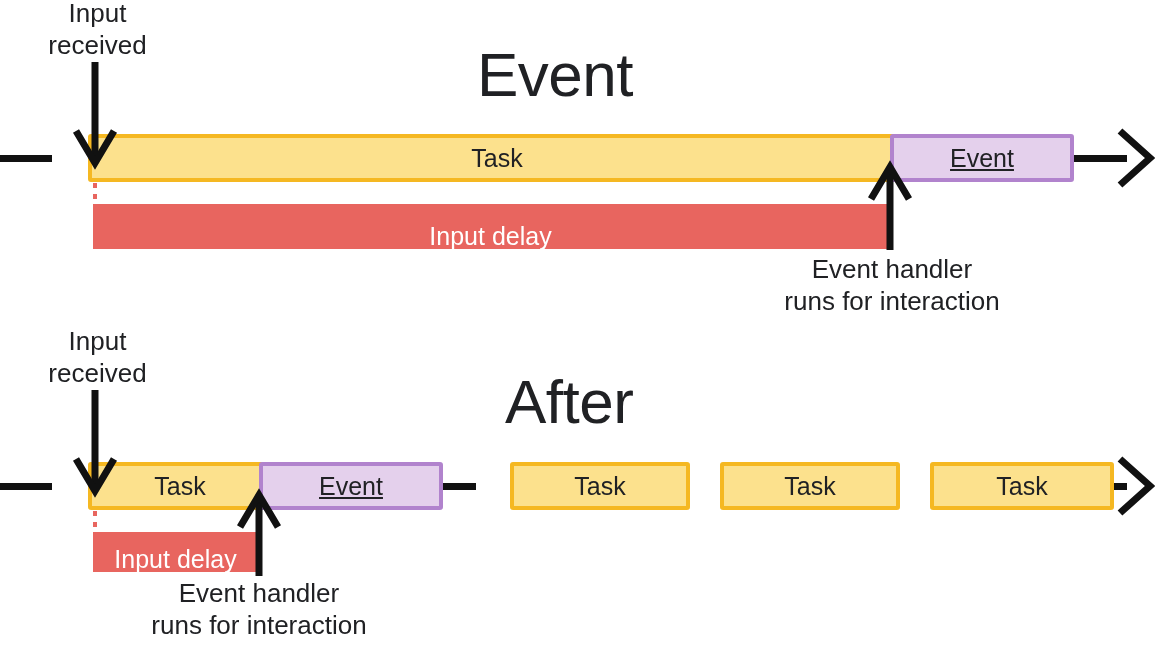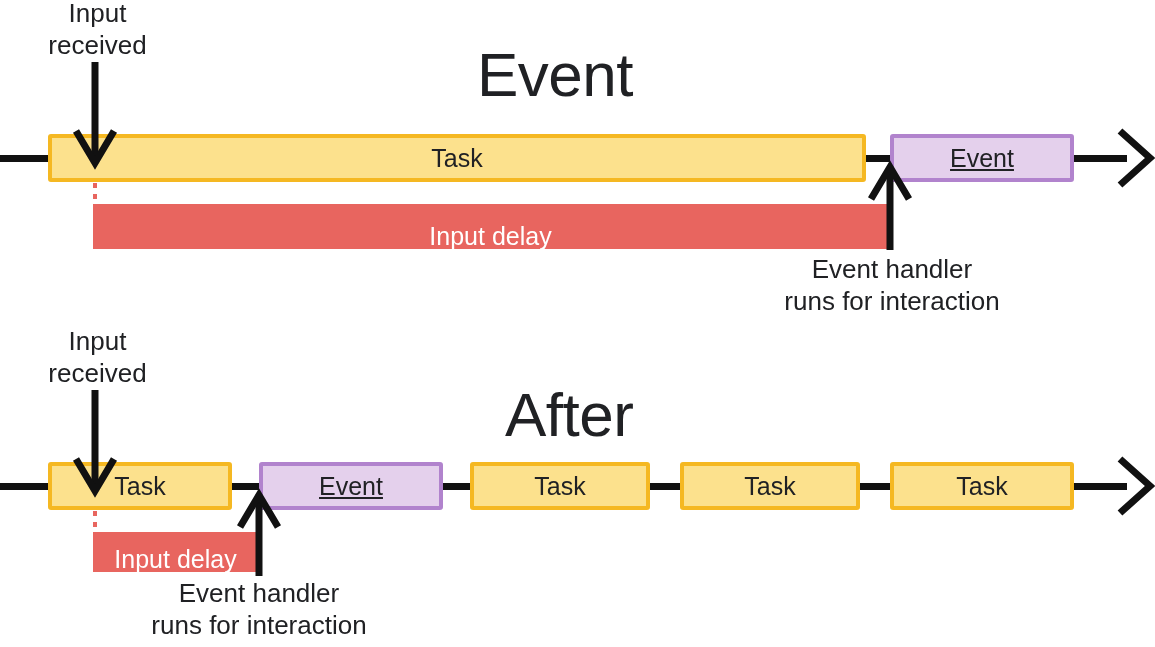--- a/index.html
+++ b/index.html
@@ -46,20 +46,21 @@
     align-items: center;
     justify-content: center;
     font-size: 25px;
     color: #202124;
     line-height: 1;
   }
   .box.task {
     background: #FCE18D;
     border: 4px solid #F5B822;
     border-radius: 3px;
+    margin-left: 40px;
   }
   .box.event {
     background: #E4D0EC;
     border: 4px solid #B183CD;
     border-radius: 3px;
     text-decoration: underline;
   }
   .bar.delay {
     position: absolute;
     box-sizing: border-box;
@@ -122,21 +123,21 @@
 
   <div class="dotted" style="left:93px; top:183px; height:21px;"></div>
 
   <div class="bar delay" style="left:93px; top:204px; width:795px; height:45px;">
     <span>Input delay</span>
   </div>
 
   <div class="callout" style="left:737px; top:254px; width:310px;">Event handler
 runs for interaction</div>
 
-  <div class="section-title" style="left:505px; top:371px;margin-top:13px;">After</div>
+  <div class="section-title" style="left:505px; top:371px;">After</div>
 
   <div class="callout" style="left:10px; top:326px; width:175px;">Input
 received</div>
 
   <div class="rule" style="left:0px; top:483px; width:52px;"></div>
   <div class="rule" style="left:228px; top:483px; width:35px;"></div>
   <div class="rule" style="left:439px; top:483px; width:37px;"></div>
   <div class="rule" style="left:646px; top:483px; width:37px;"></div>
   <div class="rule" style="left:856px; top:483px; width:37px;"></div>
   <div class="rule" style="left:1069px; top:483px; width:58px;"></div>

